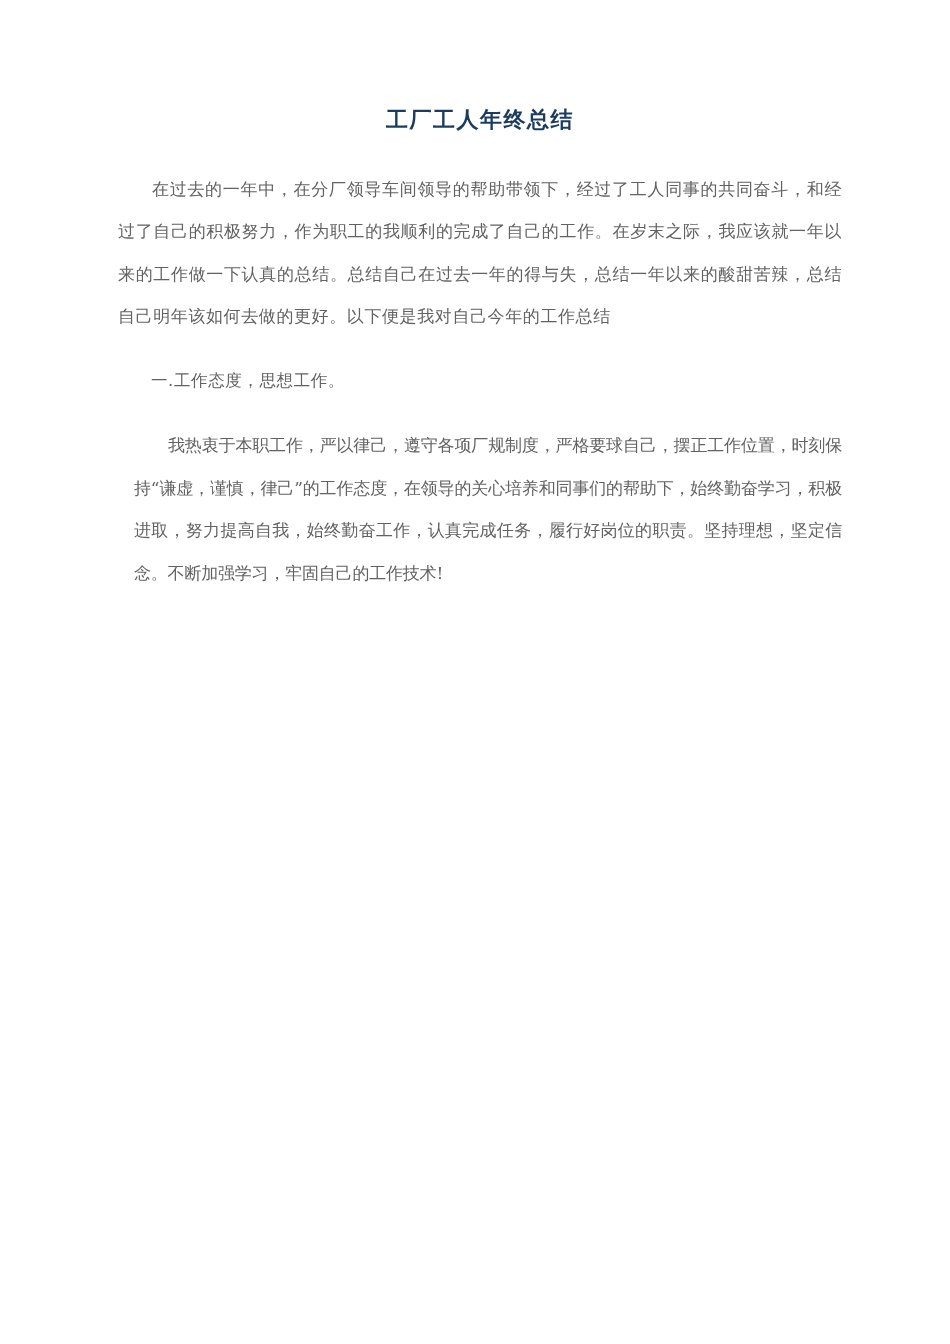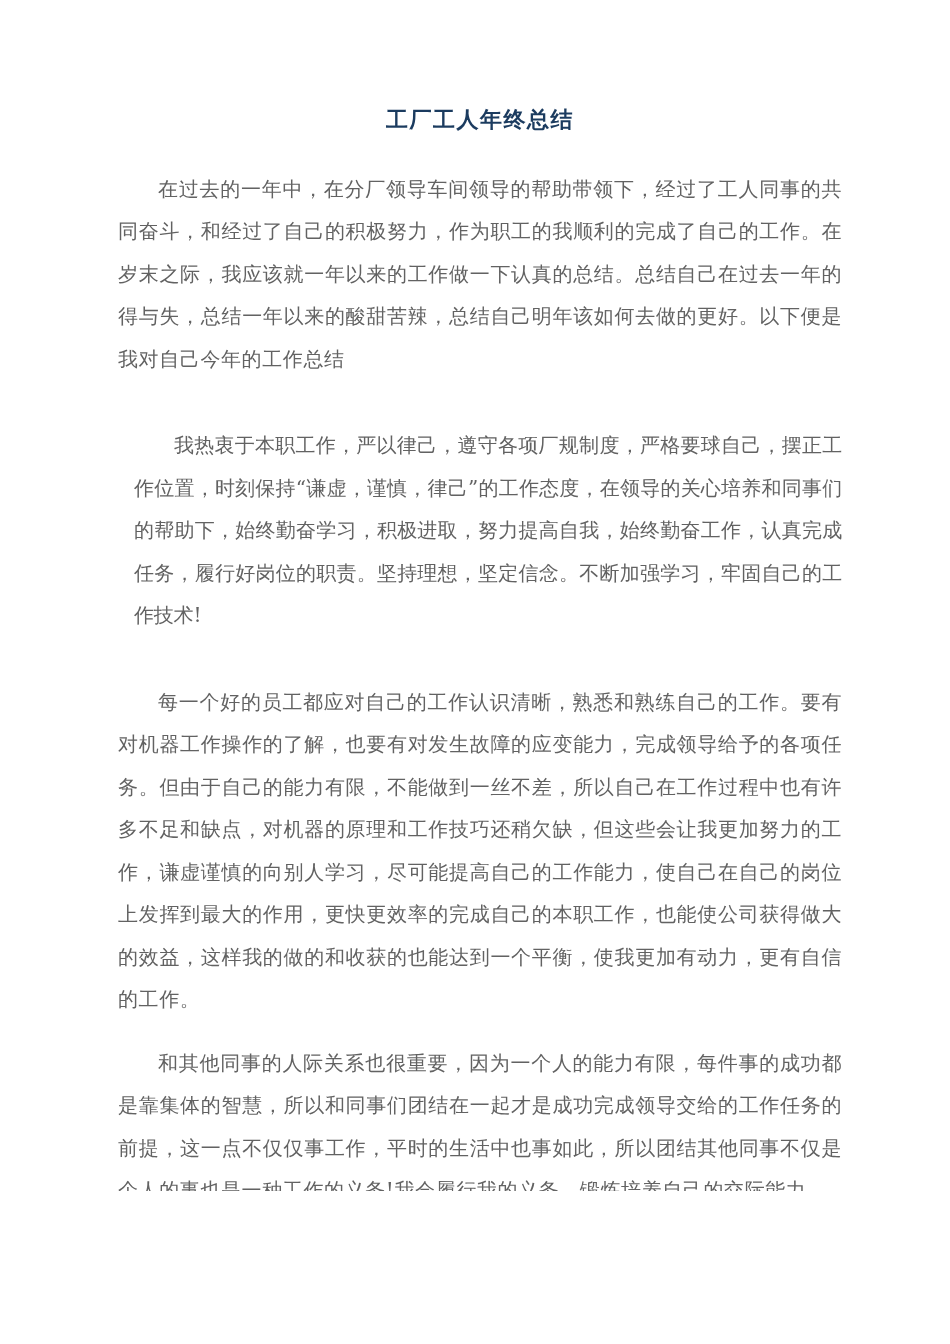--- a/index.html
+++ b/index.html
@@ -30,21 +30,21 @@
     color: #1b3b5f;
     text-align: center;
     letter-spacing: 1.5px;
     margin: 0;
     padding-top: 104px;
     padding-bottom: 0;
     line-height: 1.4;
   }
   .para {
     font-family: "DejaVu Serif", "Liberation Serif", serif;
-    font-size: 20px;
+    font-size: 17px;
     color: #626262;
     line-height: 42.5px;
     text-align: justify;
     text-justify: inter-ideograph;
     margin: 0;
     text-indent: 2em;
     letter-spacing: 0.6px;
   }
   .para.tight {
     letter-spacing: -0.2px;
@@ -70,30 +70,29 @@
   <div class="content">
 
     <h1 class="doc-title">工厂工人年终总结</h1>
 
     <div class="gap-intro"></div>
 
     <p class="para">在过去的一年中，在分厂领导车间领导的帮助带领下，经过了工人同事的共同奋斗，和经过了自己的积极努力，作为职工的我顺利的完成了自己的工作。在岁末之际，我应该就一年以来的工作做一下认真的总结。总结自己在过去一年的得与失，总结一年以来的酸甜苦辣，总结自己明年该如何去做的更好。以下便是我对自己今年的工作总结</p>
 
     <div class="gap-sec"></div>
 
+    <p class="heading">一.工作态度，思想工作。</p>
 
     <div class="gap-sec"></div>
 
     <p class="para tight">我热衷于本职工作，严以律己，遵守各项厂规制度，严格要球自己，摆正工作位置，时刻保持“谦虚，谨慎，律己”的工作态度，在领导的关心培养和同事们的帮助下，始终勤奋学习，积极进取，努力提高自我，始终勤奋工作，认真完成任务，履行好岗位的职责。坚持理想，坚定信念。不断加强学习，牢固自己的工作技术!</p>
 
     <div class="gap-sec"></div>
 
 
     <div class="gap-sec"></div>
 
-    <p class="para">每一个好的员工都应对自己的工作认识清晰，熟悉和熟练自己的工作。要有对机器工作操作的了解，也要有对发生故障的应变能力，完成领导给予的各项任务。但由于自己的能力有限，不能做到一丝不差，所以自己在工作过程中也有许多不足和缺点，对机器的原理和工作技巧还稍欠缺，但这些会让我更加努力的工作，谦虚谨慎的向别人学习，尽可能提高自己的工作能力，使自己在自己的岗位上发挥到最大的作用，更快更效率的完成自己的本职工作，也能使公司获得做大的效益，这样我的做的和收获的也能达到一个平衡，使我更加有动力，更有自信的工作。</p>
 
     <div class="gap-small"></div>
 
-    <p class="para">和其他同事的人际关系也很重要，因为一个人的能力有限，每件事的成功都是靠集体的智慧，所以和同事们团结在一起才是成功完成领导交给的工作任务的前提，这一点不仅仅事工作，平时的生活中也事如此，所以团结其他同事不仅是个人的事也是一种工作的义务!我会履行我的义务，锻炼培养自己的交际能力。</p>
 
   </div>
 </div>
 
 </body></html>

